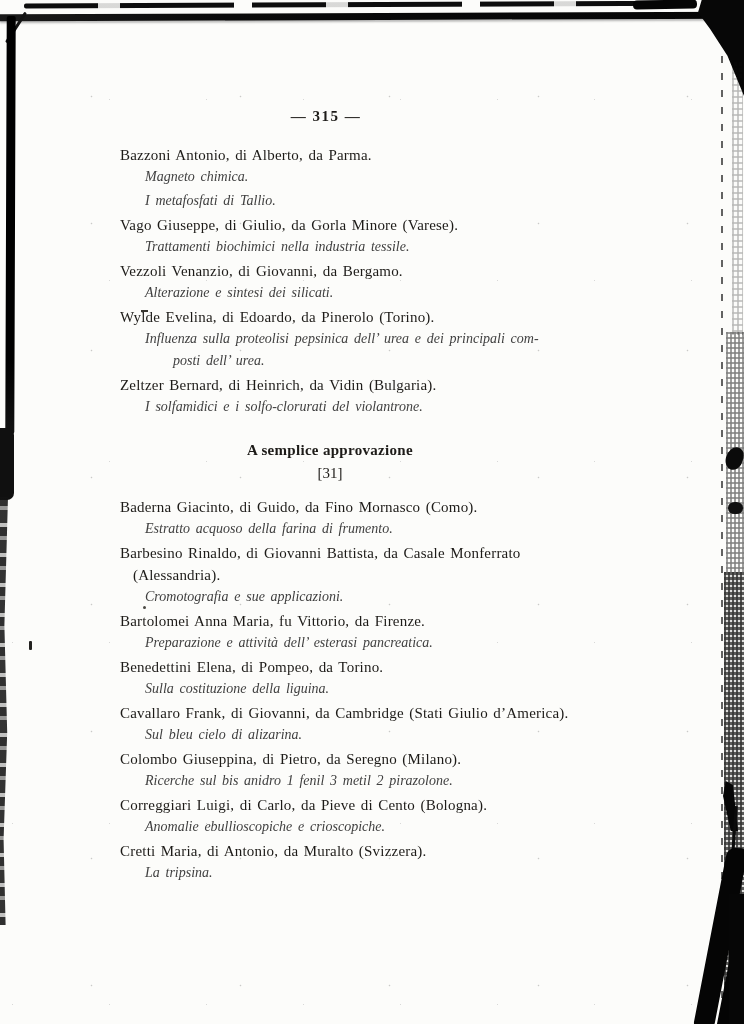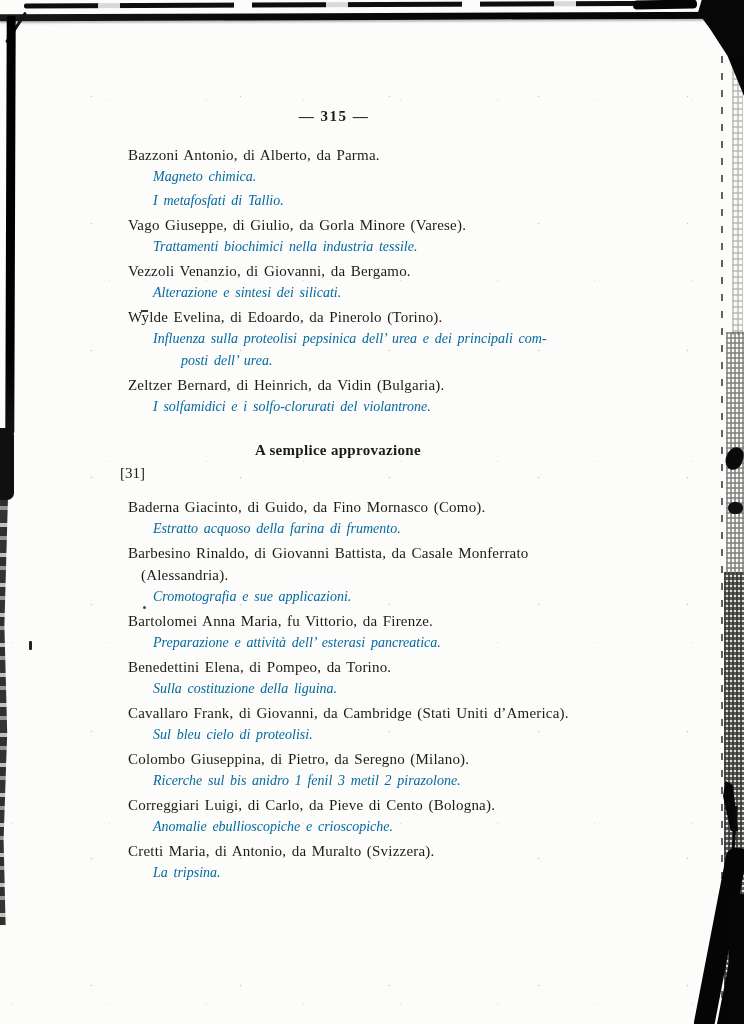--- a/index.html
+++ b/index.html
@@ -9,31 +9,31 @@
     background-image:
       radial-gradient(circle, rgba(0,0,0,.20) .6px, transparent 1.1px),
       radial-gradient(circle, rgba(0,0,0,.14) .5px, transparent 1px);
     background-size:149px 127px, 97px 181px;
     background-position:17px 33px, 61px 9px;
     font-family:"Liberation Serif","DejaVu Serif",serif;
     color:#1d1b18;
   }
 
   
-  .content { position:absolute; left:128px; top:108px; width:436px; }
+  .content { position:absolute; left:120px; top:108px; width:436px; }
   .page-number { text-align:center; font-size:15px; font-weight:bold; letter-spacing:1.5px; transform:translateX(-12px); }
   .entries { margin-top:19px; }
   .entry { margin-bottom:2px; }
   .line { line-height:22px; white-space:nowrap; }
   .name { font-size:15px; letter-spacing:.2px; word-spacing:.10em; }
   .name.cont { padding-left:13px; }
-  .title { font-style:italic; font-size:14px; padding-left:25px; word-spacing:.16em; color:#0369a1; }
+  .title { font-style:italic; font-size:14px; padding-left:25px; word-spacing:.16em; color:#404040; }
   .title.cont2 { padding-left:53px; }
   .section-heading { text-align:center; font-weight:bold; font-size:15px; line-height:23px; letter-spacing:.3px; margin-top:21px; transform:translateX(-8px); }
-  .section-count { font-size:15px; line-height:23px; margin-bottom:11px; transform:translateX(-8px); }
+  .section-count { text-align:center; font-size:15px; line-height:23px; margin-bottom:11px; transform:translateX(-8px); }
 
   
   .art { position:absolute; pointer-events:none; }
   .art-top-thin { left:24px; top:2px; width:718px; height:5px; border-radius:2px;
     background:repeating-linear-gradient(90deg,#0e0e0e 0 74px, rgba(14,14,14,.15) 74px 96px, #0e0e0e 96px 210px, rgba(14,14,14,0) 210px 228px);
     transform:rotate(-.25deg); }
   .art-top-blob { left:633px; top:0; width:64px; height:9px; background:#050505; border-radius:4px; transform:rotate(-1deg); }
   .art-top-solid { left:0; top:13px; width:744px; height:7px; background:linear-gradient(90deg,#1a1a1a,#0a0a0a 30%,#050505); transform:rotate(-.2deg); box-shadow:0 2px 2px rgba(0,0,0,.25); }
   .art-corner-tr { right:0; top:0; width:46px; height:96px; background:#070707;
     clip-path:polygon(8% 0,100% 0,100% 100%,64% 58%,26% 30%,0 13%); }
@@ -132,22 +132,22 @@
       </div>
       <div class="entry">
         <div class="line name">Bartolomei Anna Maria, fu Vittorio, da Firenze.</div>
         <div class="line title">Preparazione e attività dell’ esterasi pancreatica.</div>
       </div>
       <div class="entry">
         <div class="line name">Benedettini Elena, di Pompeo, da Torino.</div>
         <div class="line title">Sulla costituzione della liguina.</div>
       </div>
       <div class="entry">
-        <div class="line name">Cavallaro Frank, di Giovanni, da Cambridge (Stati Uniti d’America).</div>
-        <div class="line title">Sul bleu cielo di proteolisi.</div>
+        <div class="line name">Cavallaro Frank, di Giovanni, da Cambridge (Stati Giulio d’America).</div>
+        <div class="line title">Sul bleu cielo di alizarina.</div>
       </div>
       <div class="entry">
         <div class="line name">Colombo Giuseppina, di Pietro, da Seregno (Milano).</div>
         <div class="line title">Ricerche sul bis anidro 1 fenil 3 metil 2 pirazolone.</div>
       </div>
       <div class="entry">
         <div class="line name">Correggiari Luigi, di Carlo, da Pieve di Cento (Bologna).</div>
         <div class="line title">Anomalie ebullioscopiche e crioscopiche.</div>
       </div>
       <div class="entry">

